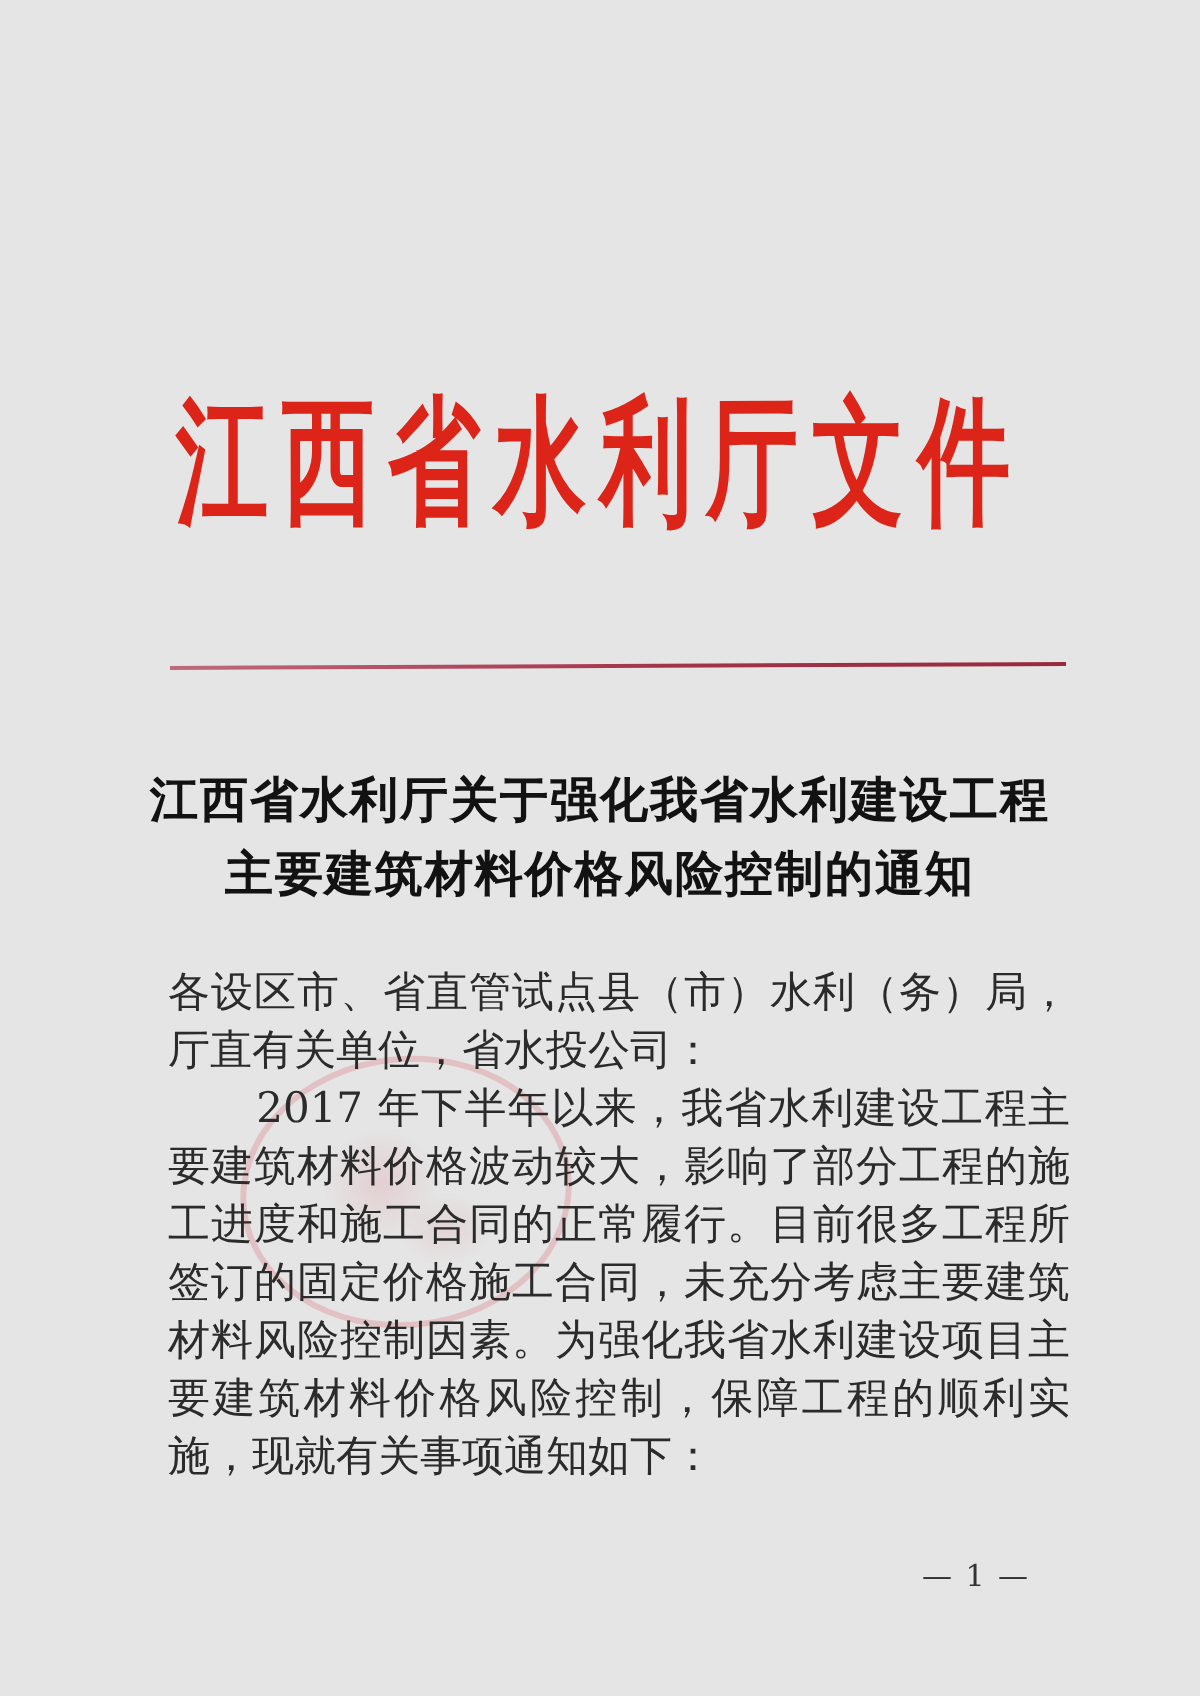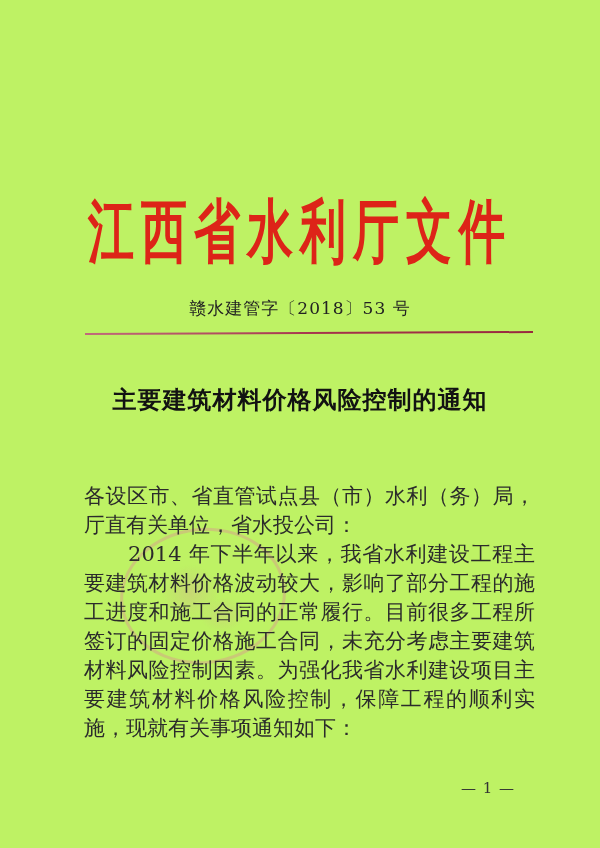--- a/index.html
+++ b/index.html
@@ -1,20 +1,20 @@
 <!DOCTYPE html>
 <html><head>
 <meta charset="utf-8">
 <style>
   html, body { margin: 0; padding: 0; background: #ffffff; }
   .page {
     position: relative;
     width: 600px;
     height: 848px;
-    background: #bef264;
+    background: #e5e5e5;
     overflow: hidden;
     font-family: "DejaVu Serif", "Liberation Serif", serif;
   }
 
   
   .letterhead-wrap {
     position: absolute;
     top: 196px; left: 0;
     width: 600px;
     display: flex;
@@ -114,30 +114,30 @@
 </style>
 </head>
 <body>
 
 <div class="page">
 
   <div class="letterhead-wrap">
     <span class="letterhead-title">江西省水利厅文件</span>
   </div>
 
-  <div class="doc-number">赣水建管字〔2018〕53 号</div>
 
   <div class="red-rule"></div>
 
   <div class="subject">
+    <div>江西省水利厅关于强化我省水利建设工程</div>
     <div>主要建筑材料价格风险控制的通知</div>
   </div>
 
   <div class="seal-ghost"></div>
 
   <div class="body-text">
     <p>各设区市、省直管试点县（市）水利（务）局，厅直有关单位，省水投公司：</p>
-    <p class="indent">2014 年下半年以来，我省水利建设工程主要建筑材料价格波动较大，影响了部分工程的施工进度和施工合同的正常履行。目前很多工程所签订的固定价格施工合同，未充分考虑主要建筑材料风险控制因素。为强化我省水利建设项目主要建筑材料价格风险控制，保障工程的顺利实施，现就有关事项通知如下：</p>
+    <p class="indent">2017 年下半年以来，我省水利建设工程主要建筑材料价格波动较大，影响了部分工程的施工进度和施工合同的正常履行。目前很多工程所签订的固定价格施工合同，未充分考虑主要建筑材料风险控制因素。为强化我省水利建设项目主要建筑材料价格风险控制，保障工程的顺利实施，现就有关事项通知如下：</p>
   </div>
 
   <div class="page-number">— 1 —</div>
 
 </div>
 
 </body></html>

